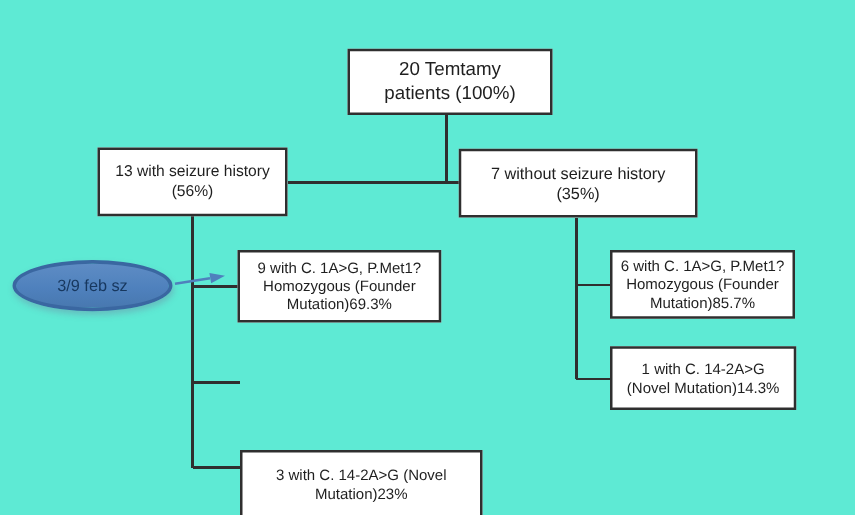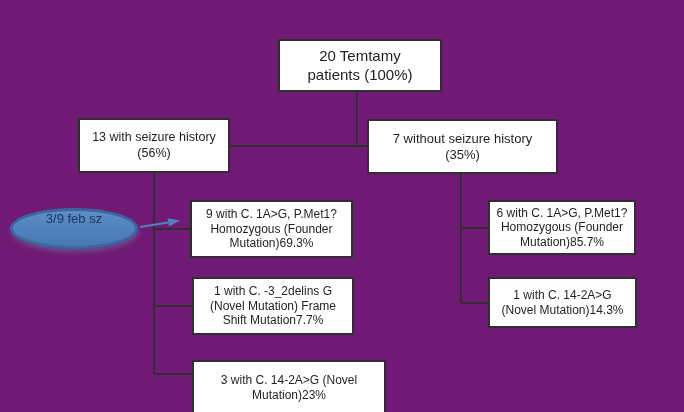--- a/index.html
+++ b/index.html
@@ -5,21 +5,21 @@
   html, body {
     margin: 0;
     padding: 0;
     background: #ffffff;
     font-family: "Liberation Sans", "DejaVu Sans", sans-serif;
   }
   #stage {
     position: relative;
     width: 684px;
     height: 412px;
-    background: #701a75;
+    background: #5eead4;
     overflow: hidden;
   }
   #connectors {
     position: absolute;
     left: 0; top: 0;
     width: 684px; height: 412px;
     z-index: 1;
   }
   .node {
     position: absolute;
@@ -49,21 +49,21 @@
     box-sizing: border-box;
     left: 10px; top: 208px;
     width: 128px; height: 41px;
     border-radius: 50%;
     background: linear-gradient(180deg, #5e8cc4 0%, #4f81bd 55%, #4878b0 100%);
     border: 3px solid #3a67a1;
     box-shadow: 1px 3px 5px rgba(110, 135, 165, 0.45);
     color: #17375e;
     font-size: 13px;
     display: flex;
-    align-items: flex-start;
+    align-items: center;
     justify-content: center;
     text-align: center;
   }
 </style>
 </head>
 <body>
 
 <div id="stage">
 
   <svg id="connectors" viewBox="0 0 684 412" xmlns="http://www.w3.org/2000/svg">
@@ -98,25 +98,20 @@
     <span>7 without seizure history
 (35%)</span>
   </div>
 
   <div class="node node-l1">
     <span>9 with C. 1A&gt;G, P.Met1?
 Homozygous (Founder
 Mutation)69.3%</span>
   </div>
 
-  <div class="node node-l2">
-    <span>1 with C. -3_2delins G
-(Novel Mutation) Frame
-Shift Mutation7.7%</span>
-  </div>
 
   <div class="node node-l3">
     <span>3 with C. 14-2A&gt;G (Novel
 Mutation)23%</span>
   </div>
 
   <div class="node node-r1">
     <span>6 with C. 1A&gt;G, P.Met1?
 Homozygous (Founder
 Mutation)85.7%</span>

